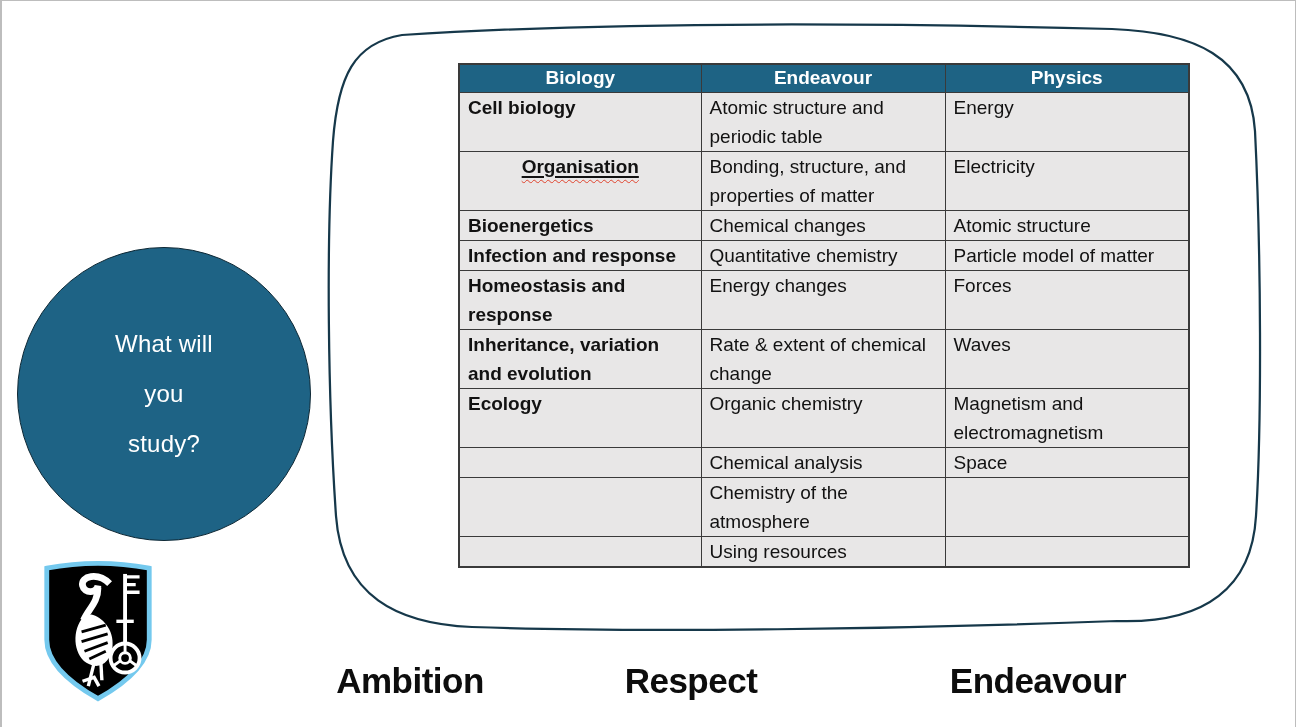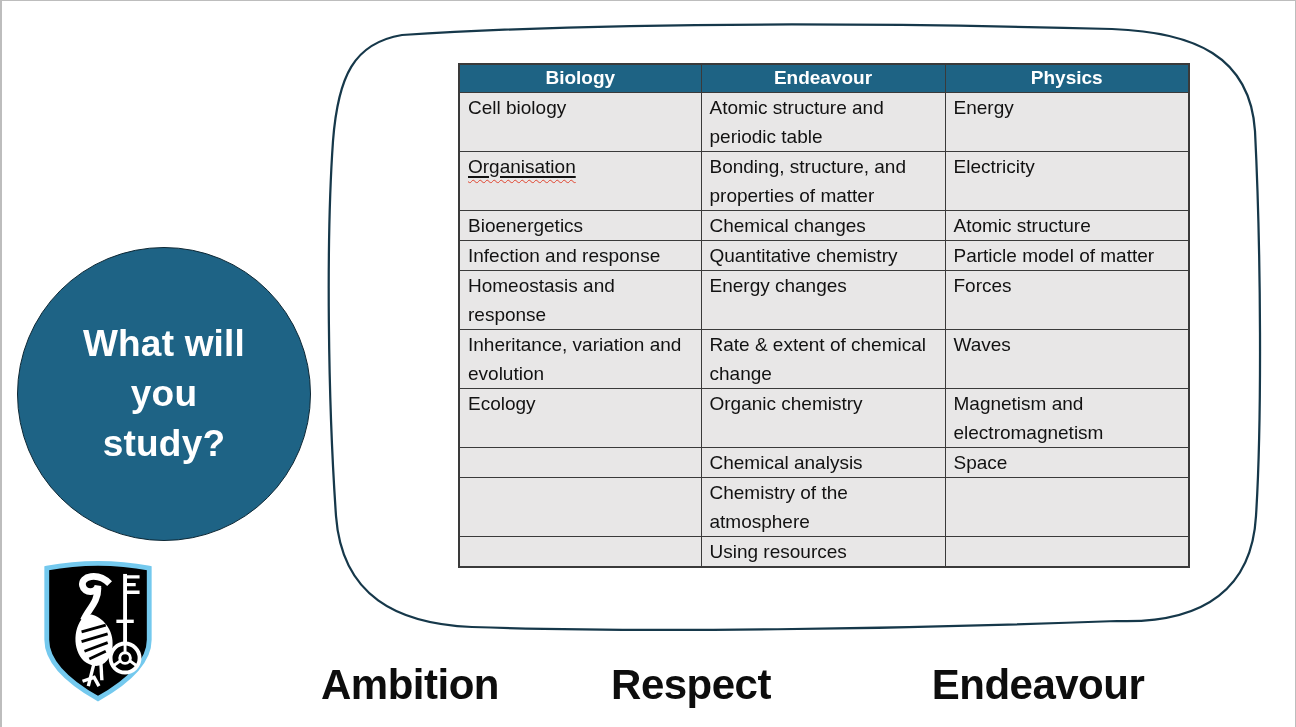--- a/index.html
+++ b/index.html
@@ -54,23 +54,23 @@
     background: var(--circle-fill);
     border: 1.5px solid #0e2835;
     display: flex;
     align-items: center;
     justify-content: center;
     text-align: center;
   }
   .question-circle .q-line {
     display: block;
     color: var(--circle-text);
-    font-size: 37px;
+    font-size: 24px;
     line-height: 50px;
-    font-weight: 700;
+    font-weight: 400;
     letter-spacing: 0.2px;
   }
 
   
   .curriculum-table {
     position: absolute;
     left: 456px; top: 62px;
     width: 730px;
     border-collapse: collapse;
     table-layout: fixed;
@@ -91,44 +91,44 @@
     text-align: center;
     height: 28px;
     line-height: 26px;
     font-size: 19px;
   }
   .curriculum-table td {
     padding: 0 8px;
     line-height: 29px;
     color: #121212;
   }
-  .curriculum-table td:first-child { font-weight: 400; }
+  .curriculum-table td:first-child { font-weight: 700; }
   .curriculum-table tr.r-tall  td { height: 58px; }
   .curriculum-table tr.r-short td { height: 28px; }
 
-  td.u-solid { text-decoration: underline; text-decoration-thickness: 1.5px; text-underline-offset: 3px; }
+  td.u-solid { text-decoration: underline; text-decoration-thickness: 1.5px; text-underline-offset: 3px; text-align: center; }
   .u-wavy {
     text-decoration: underline wavy var(--misspell-underline);
     text-decoration-thickness: 1px;
     text-underline-offset: 6px;
   }
 
   
   .crest {
     position: absolute;
     left: 38px; top: 554px;
     width: 116px; height: 150px;
   }
 
   
   .footer-word {
     position: absolute;
     top: 660px;
     transform: translateX(-50%);
-    font-size: 42px;
+    font-size: 35px;
     font-weight: 700;
     color: var(--footer-text);
     letter-spacing: -0.5px;
     white-space: nowrap;
   }
   .fw-0 { left: 408px; }
   .fw-1 { left: 689px; }
   .fw-2 { left: 1036px; }
 </style>
 </head>

